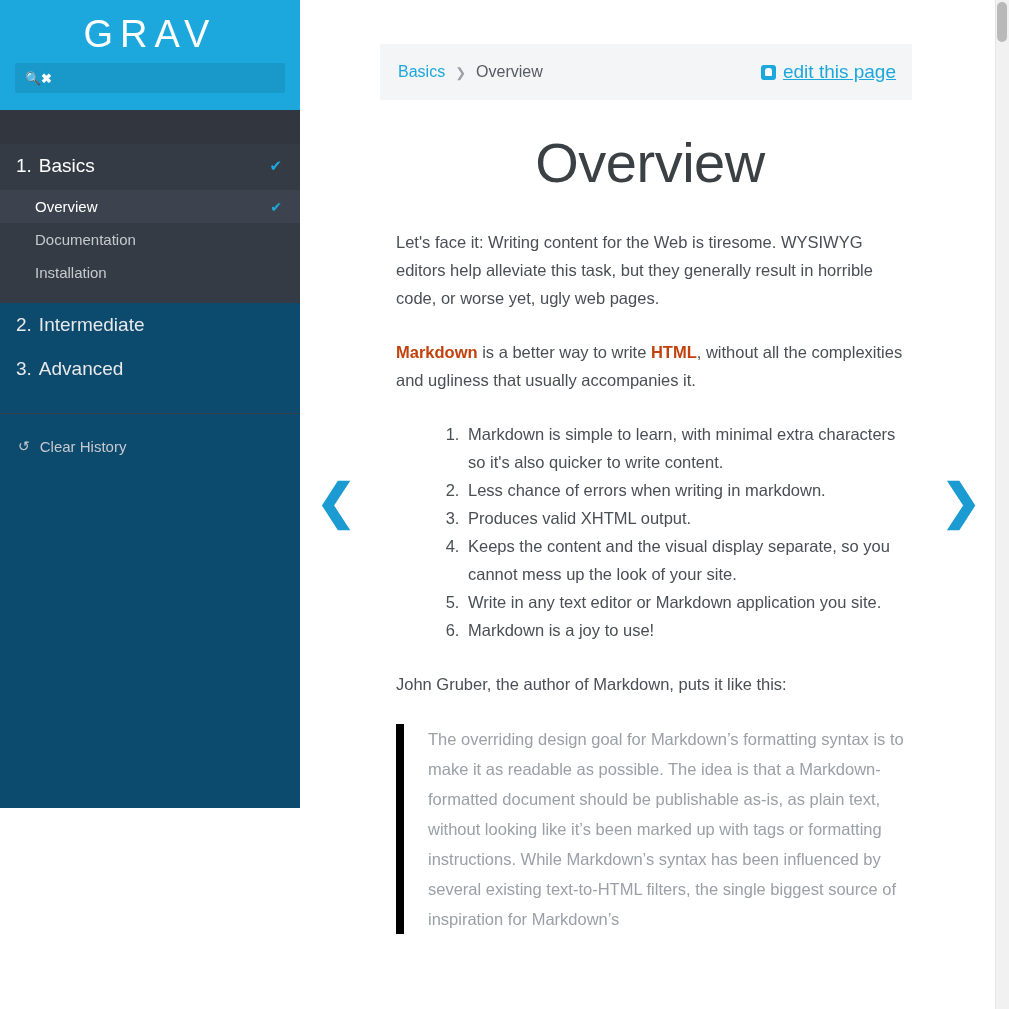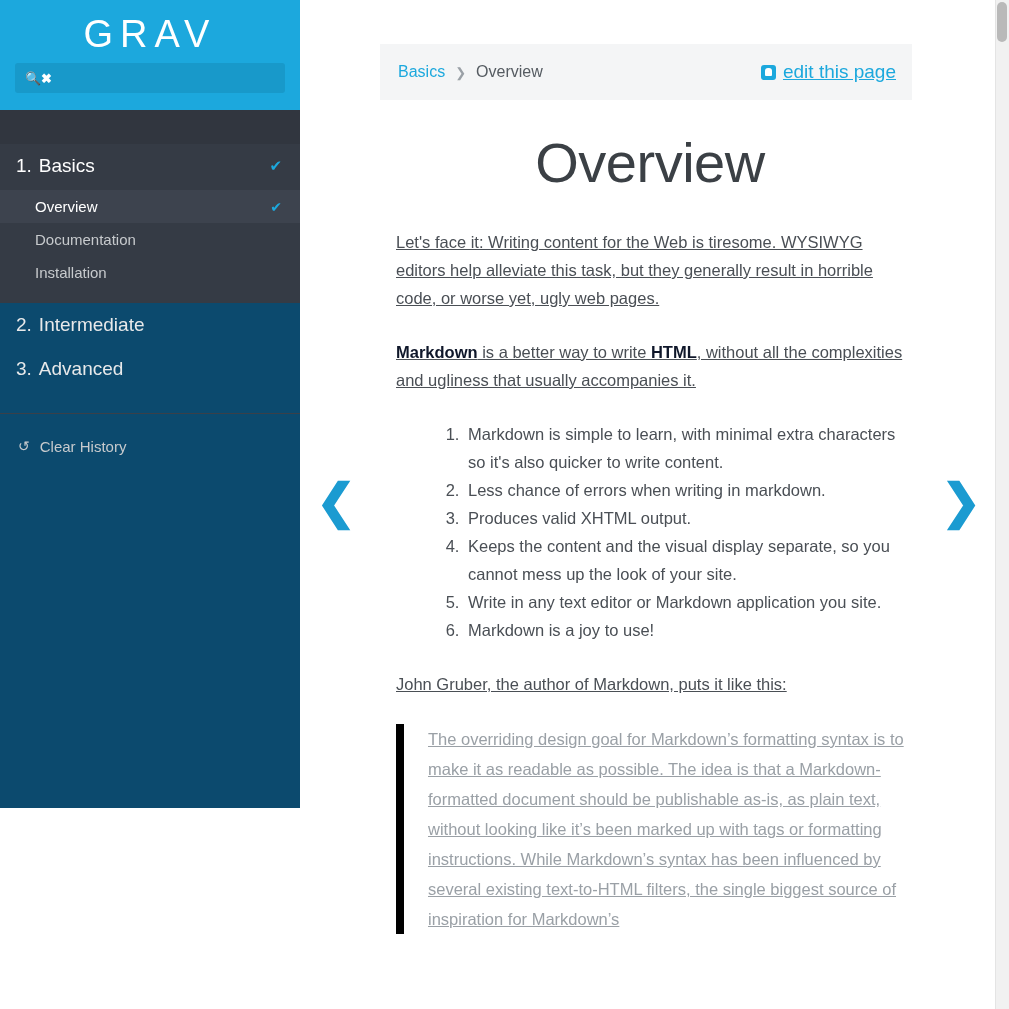--- a/index.html
+++ b/index.html
@@ -224,22 +224,22 @@
 
   #content {
     position: absolute;
     top: 228px;
     left: 96px;
     width: 516px;
     font-size: 16.5px;
     line-height: 28px;
     color: #4a4f55;
   }
-  #content p { margin: 0 0 26px 0; text-decoration: underline; }
-  #content strong { font-weight: bold; color: #0f172a; }
+  #content p { margin: 0 0 26px 0; }
+  #content strong { font-weight: bold; color: #c2410c; }
   #content ol {
     margin: 0 0 26px 0;
     padding-left: 40px;
   }
   #content ol li {
     margin-bottom: 0;
     padding-left: 4px;
     margin-left: 28px;
   }
   blockquote {

